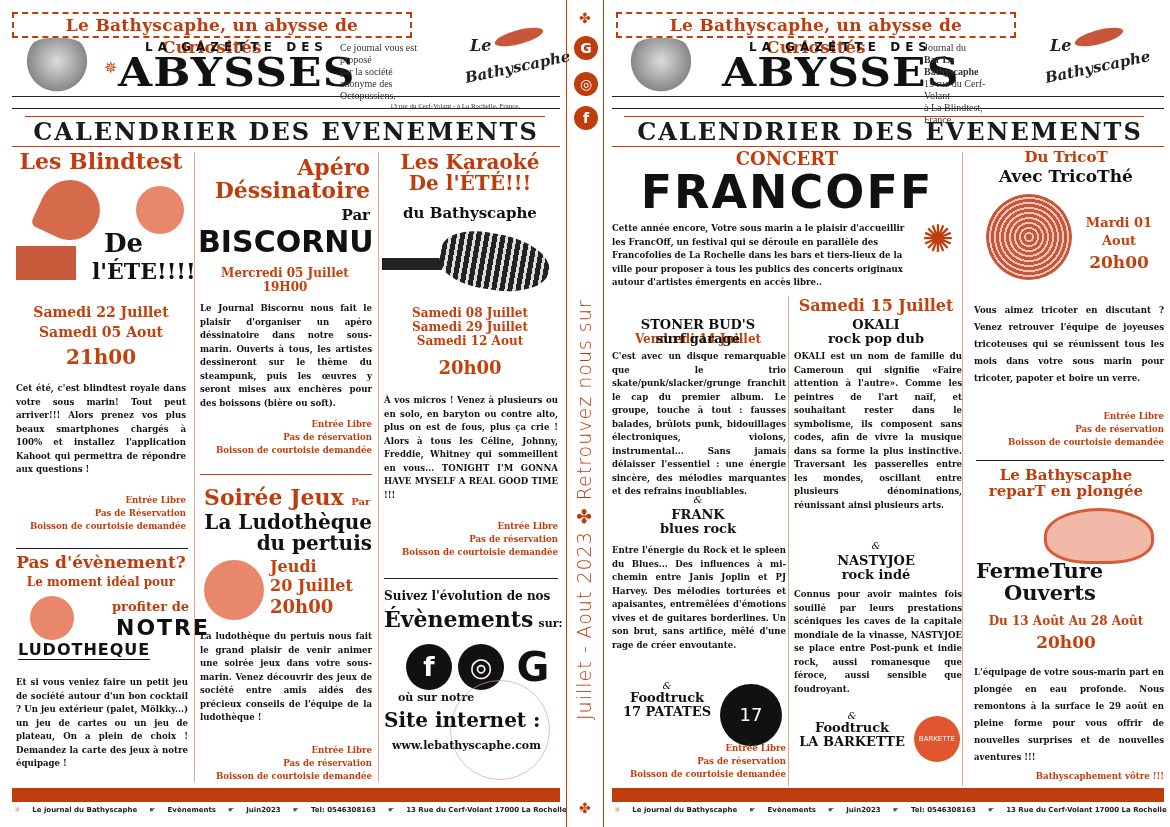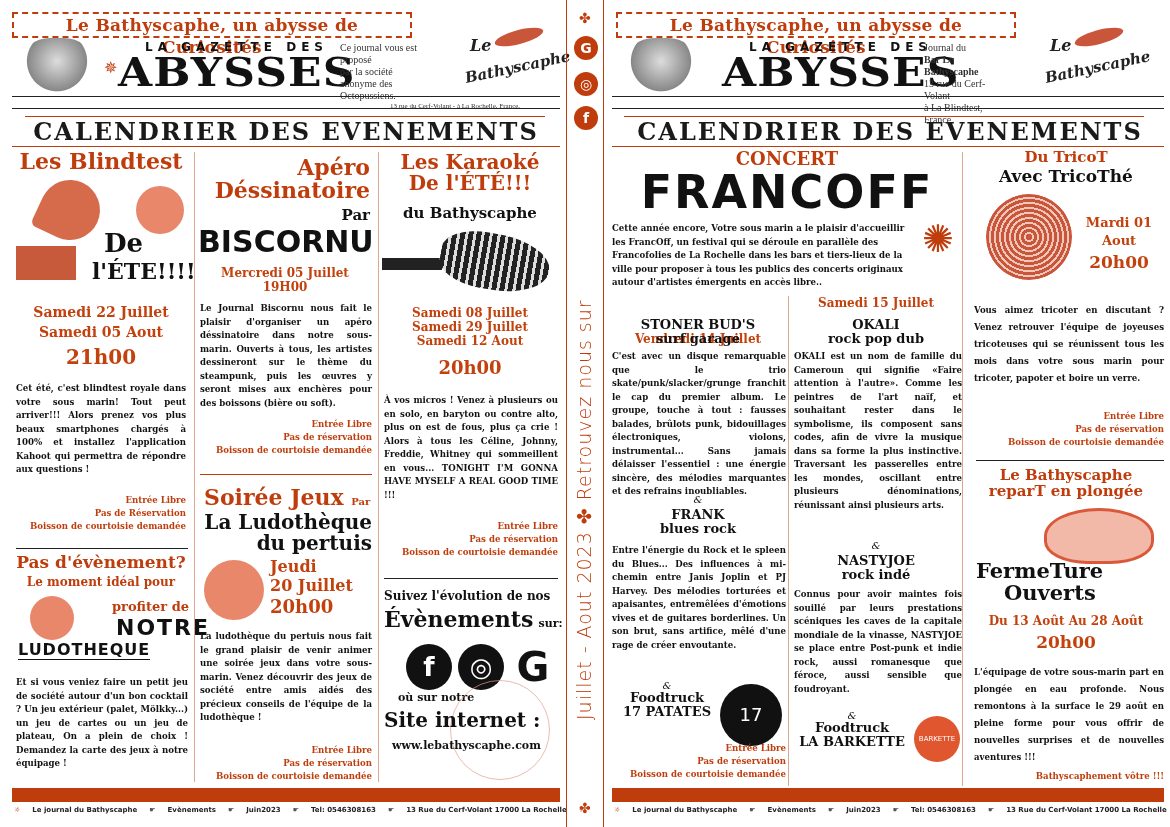--- a/index.html
+++ b/index.html
@@ -270,21 +270,21 @@
 
   <div class="col-divider" style="left:184px;top:296px;height:490px;"></div>
   <div class="col-divider" style="left:358px;top:152px;height:634px;"></div>
 
   <div class="abs ev-title center" style="left:8px;top:150px;width:350px;font-size:18px;">CONCERT</div>
   <div class="abs ev-black center" style="left:8px;top:168px;width:350px;font-size:46px;letter-spacing:2px;font-weight:900;">FRANCOFF</div>
   <div class="abs accent" style="left:318px;top:220px;font-size:38px;line-height:38px;">✺</div>
   <div class="abs body-text" style="left:8px;top:222px;width:306px;text-align:left;">Cette année encore, Votre sous marin a le plaisir d'accueillir les FrancOff, un festival qui se déroule en parallèle des Francofolies de La Rochelle dans les bars et tiers-lieux de la ville pour proposer à tous les publics des concerts originaux autour d'artistes émergents en accès libre..</div>
 
   <div class="abs date center" style="left:8px;top:296px;width:172px;font-size:12px;margin-top:36px;">Vendredi 14 Juillet</div>
-  <div class="abs date center" style="left:188px;top:296px;width:168px;font-size:12px;">Samedi 15 Juillet</div>
+  <div class="abs date center" style="left:188px;top:296px;width:168px;font-size:16px;">Samedi 15 Juillet</div>
 
   <div class="abs center" style="left:8px;top:318px;width:172px;">
     <div class="ev-black" style="font-family:'DejaVu Serif',serif;font-weight:900;font-size:13px;">STONER BUD'S</div>
     <div class="ev-black" style="font-family:'DejaVu Serif',serif;font-weight:900;font-size:13px;">surf garage</div>
   </div>
   <div class="abs body-text" style="left:8px;top:350px;width:174px;">C'est avec un disque remarquable que le trio skate/punk/slacker/grunge franchit le cap du premier album. Le groupe, touche à tout : fausses balades, brûlots punk, bidouillages électroniques, violons, instrumental... Sans jamais délaisser l'essentiel : une énergie sincère, des mélodies marquantes et des refrains inoubliables.</div>
   <div class="abs amp" style="left:8px;top:494px;width:172px;">&amp;</div>
   <div class="abs center" style="left:8px;top:508px;width:172px;">
     <div class="ev-black" style="font-family:'DejaVu Serif',serif;font-weight:900;font-size:13px;">FRANK</div>
     <div class="ev-black" style="font-family:'DejaVu Serif',serif;font-weight:900;font-size:13px;">blues rock</div>

